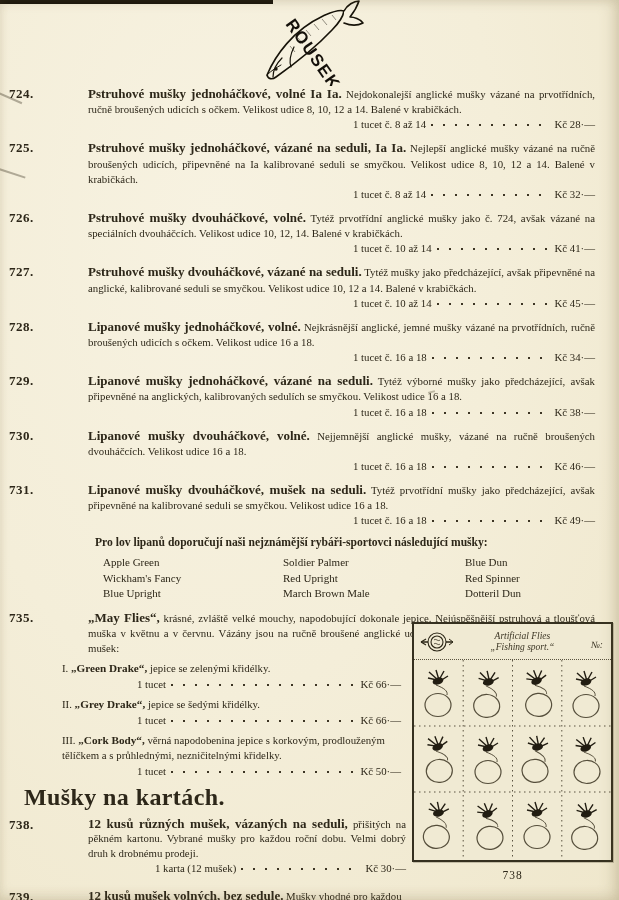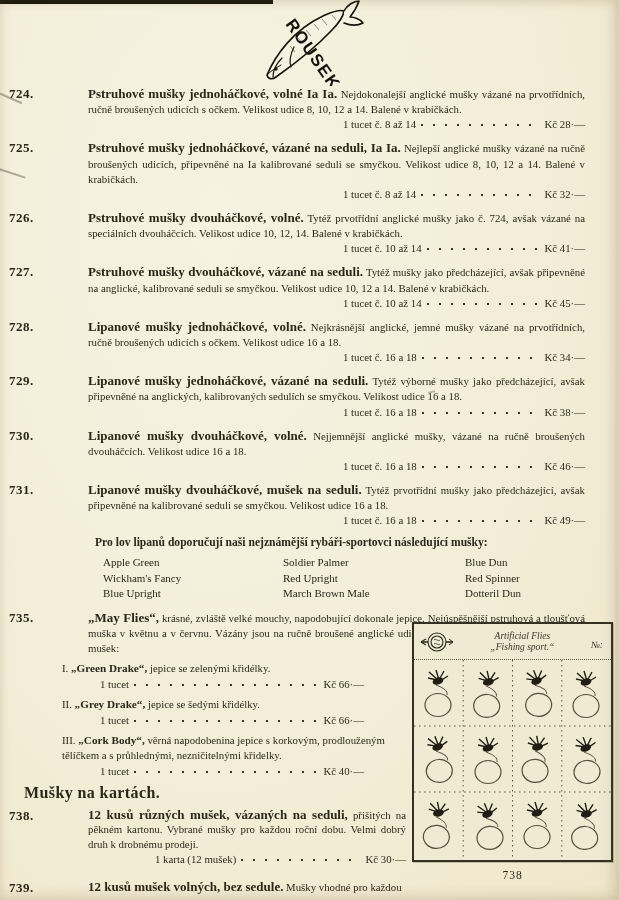--- a/index.html
+++ b/index.html
@@ -21,41 +21,41 @@
   #rule-r1 { left:346; top:41; width:273px; height:4px; }
   #rule-r2 { left:346; top:49; width:273px; height:2px; }
   #fish-logo { position:absolute; left:246px; top:0; width:122px; height:86px; }
   
   .pencil { position:absolute; background:#77705c; opacity:.55; }
   #mark1 { left:-3px; top:97px;  width:26px; height:2px; transform:rotate(24deg); }
   #mark2 { left:-4px; top:172px; width:30px; height:2px; transform:rotate(18deg); }
   #mark3 { left:428px; top:391px; width:7px; height:2px; transform:rotate(-14deg); opacity:.45; }
   
   #content { position:relative; padding-top:86px; }
-  .entry { position:relative; padding-left:88px; padding-right:34px; margin-bottom:8px; }
+  .entry { position:relative; padding-left:88px; padding-right:24px; margin-bottom:8px; }
   .num { position:absolute; left:9px; top:0; font-weight:700; font-size:13px; letter-spacing:.5px; }
   .entry p { font-size:10.8px; line-height:15.2px; text-align:justify; }
   .t { font-weight:700; font-size:13px; }
   .price-row { display:flex; align-items:baseline; font-size:10.8px; line-height:15px; width:242px; margin-left:auto; white-space:nowrap;text-align:right; }
   .dots { flex:1; position:relative; min-width:30px; }
   .dots::after { content:""; position:absolute; left:5px; right:5px; bottom:2px; height:2px;
                  background:repeating-linear-gradient(to right,#3d3524 0 2px, transparent 2px 12px); }
   .price { white-space:nowrap; }
   
   #rec { padding-left:95px; padding-right:24px; margin:6px 0 8px; }
   #rec .rec-h { font-weight:700; font-size:11.6px; margin-bottom:6px; }
   .rec-grid { display:grid; grid-template-columns:180px 182px 1fr; margin-left:8px; font-size:11px; line-height:15.5px; }
   
   #variants { margin:4px 24px 0 62px; width:346px; }
   .variant { margin-bottom:5px; }
   .variant p { font-size:10.8px; line-height:15px; text-align:left; }
   .v-name { font-weight:700; font-size:11.2px; }
-  .variant .price-row { width:264px; margin-left:38px; margin-top:1px; }
-  
-  #sec-h { font-weight:700; font-size:16px; margin:4px 0 6px 24px; letter-spacing:.4px; }
+  .variant .price-row { width:264px; margin-left:75px; margin-top:1px; }
+  
+  #sec-h { font-weight:700; font-size:24px; margin:4px 0 6px 24px; letter-spacing:.4px; }
   .narrow-wrap { width:318px; }
   .narrow-wrap p { font-size:10.8px; line-height:14.6px; text-align:justify; }
   .narrow-wrap .price-row { width:251px; margin-left:auto; margin-top:1px; line-height:14.6px; }
   #row739 { display:flex; align-items:baseline; width:318px; font-size:10.8px; line-height:14.6px; }
   #row739 .price-row { flex:1; width:auto; margin-left:18px; }
   #footer-note { margin-top:9px; padding-left:66px; font-weight:700; font-size:11.6px; }
   #page-number { position:absolute; left:412px; top:869px; width:201px; text-align:center; font-size:11.5px; letter-spacing:1px; }
   
   #fly-card { position:absolute; left:412px; top:622px; width:201px; height:240px;
               border:2px solid #35301f; background:#f0ead3;
@@ -214,21 +214,21 @@
           <span>1 tucet</span>
           <span class="dots"></span>
           <span class="price">Kč 66·—</span>
         </div>
     </div>
     <div class="variant">
       <p><span>III.</span> <span class="v-name">„Cork Body“,</span> <span>věrná napodobenina jepice s korkovým, prodlouženým tělíčkem a s průhlednými, nezničitelnými křidelky.</span></p>
       <div class="price-row">
           <span>1 tucet</span>
           <span class="dots"></span>
-          <span class="price">Kč 40·—</span>
+          <span class="price">Kč 50·—</span>
         </div>
     </div>
   </div>
 
   <div id="sec-h">Mušky na kartách.</div>
 
   <div class="entry" style="margin-bottom:13px;">
     <div class="num">738.</div>
     <div class="narrow-wrap">
       <p><span class="t">12 kusů různých mušek, vázaných na seduli,</span> <span>přišitých na pěkném kartonu. Vybrané mušky pro každou roční dobu. Velmi dobrý druh k drobnému prodeji.</span></p>

